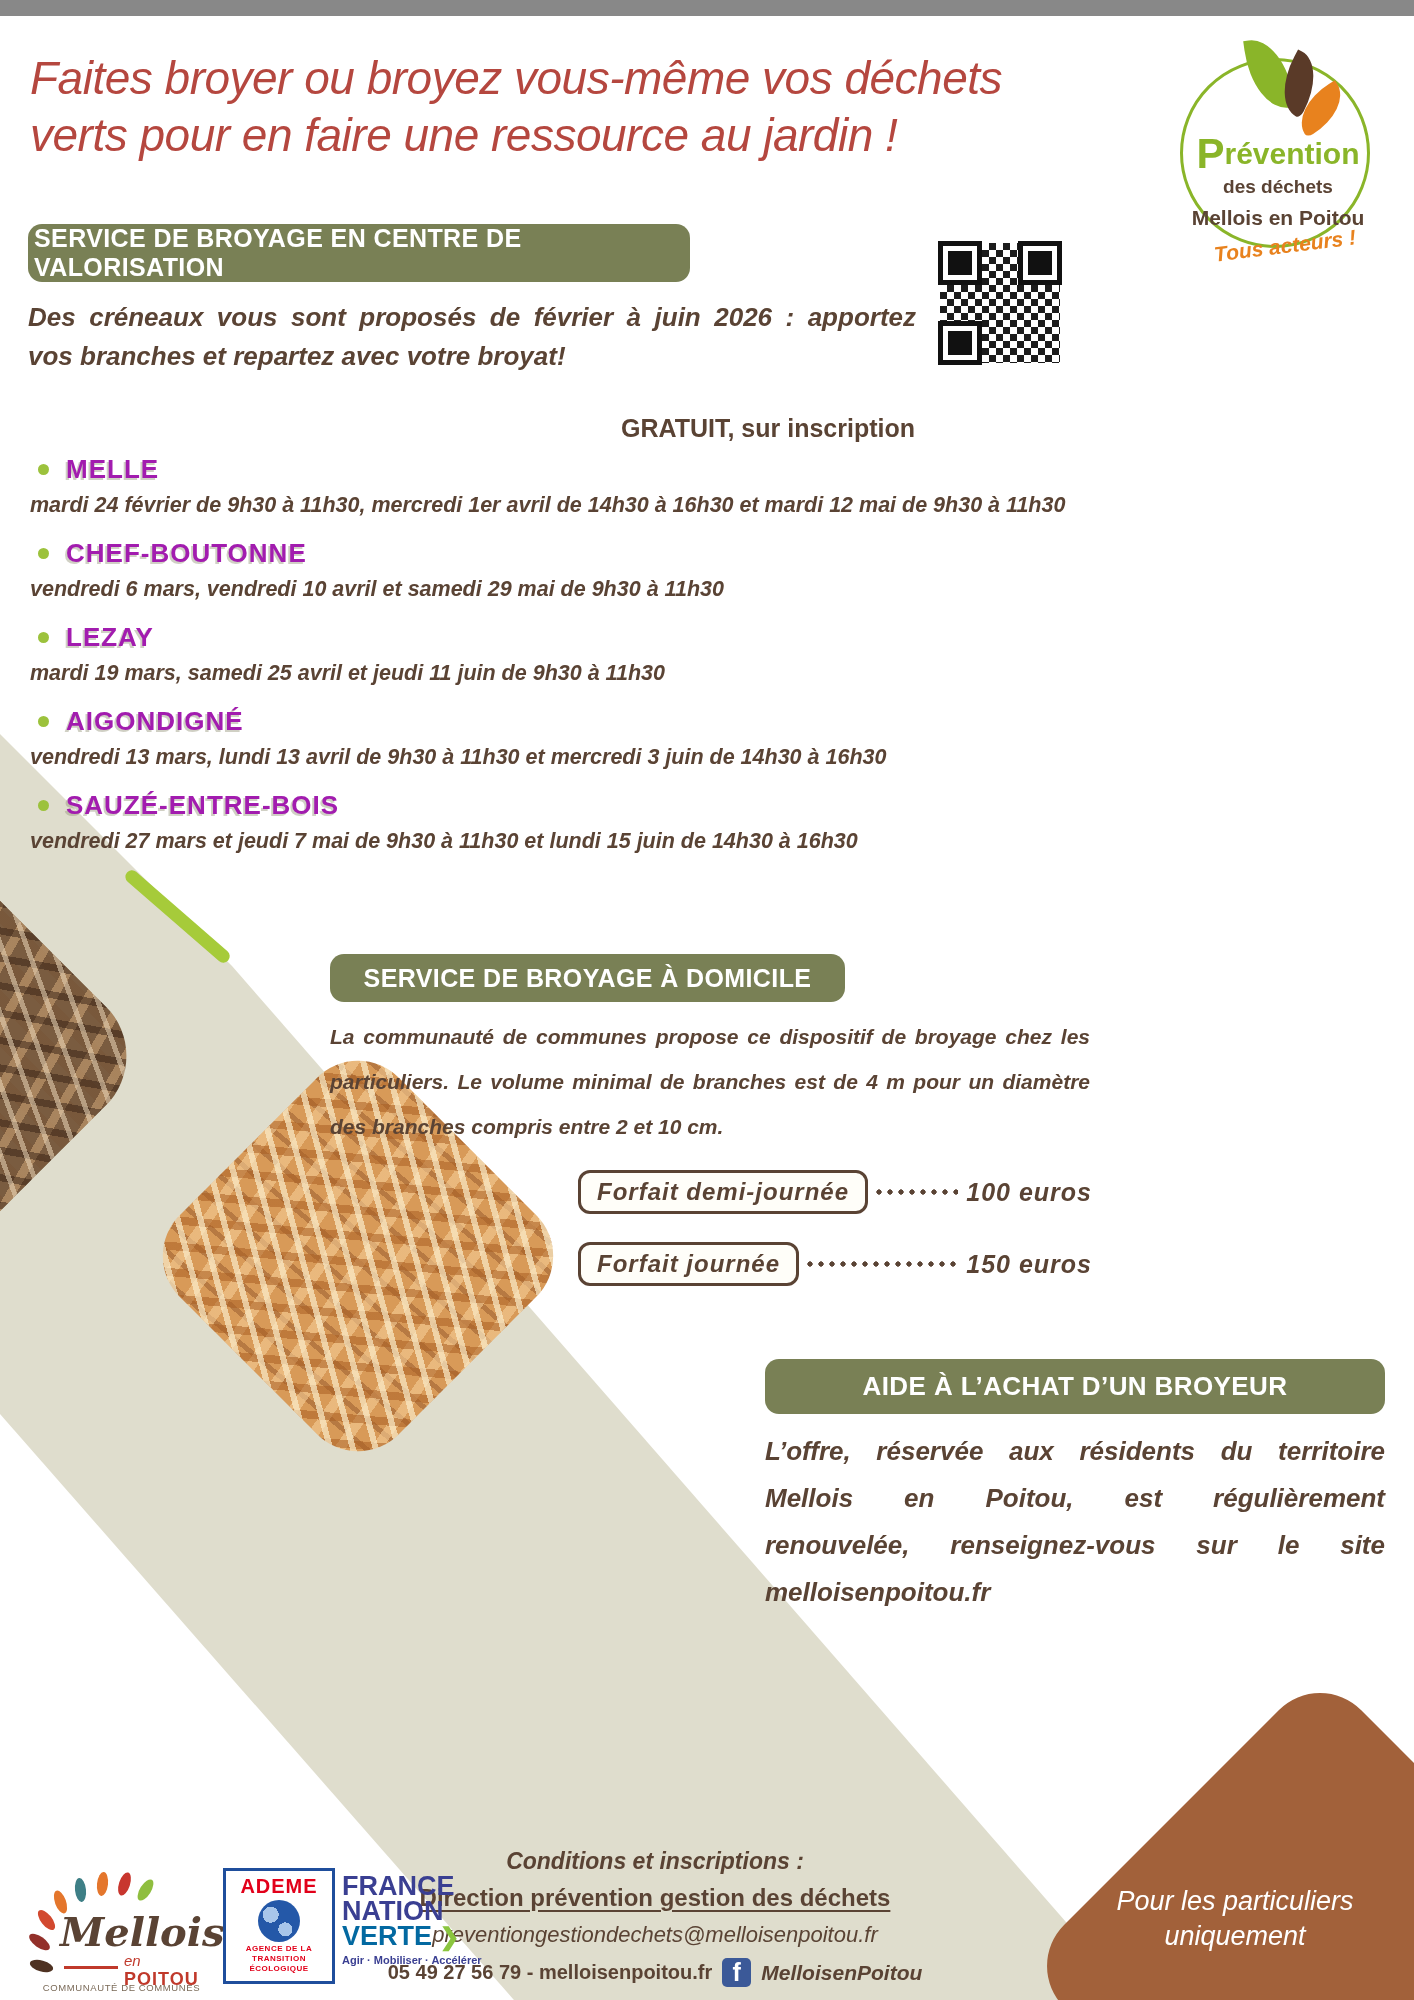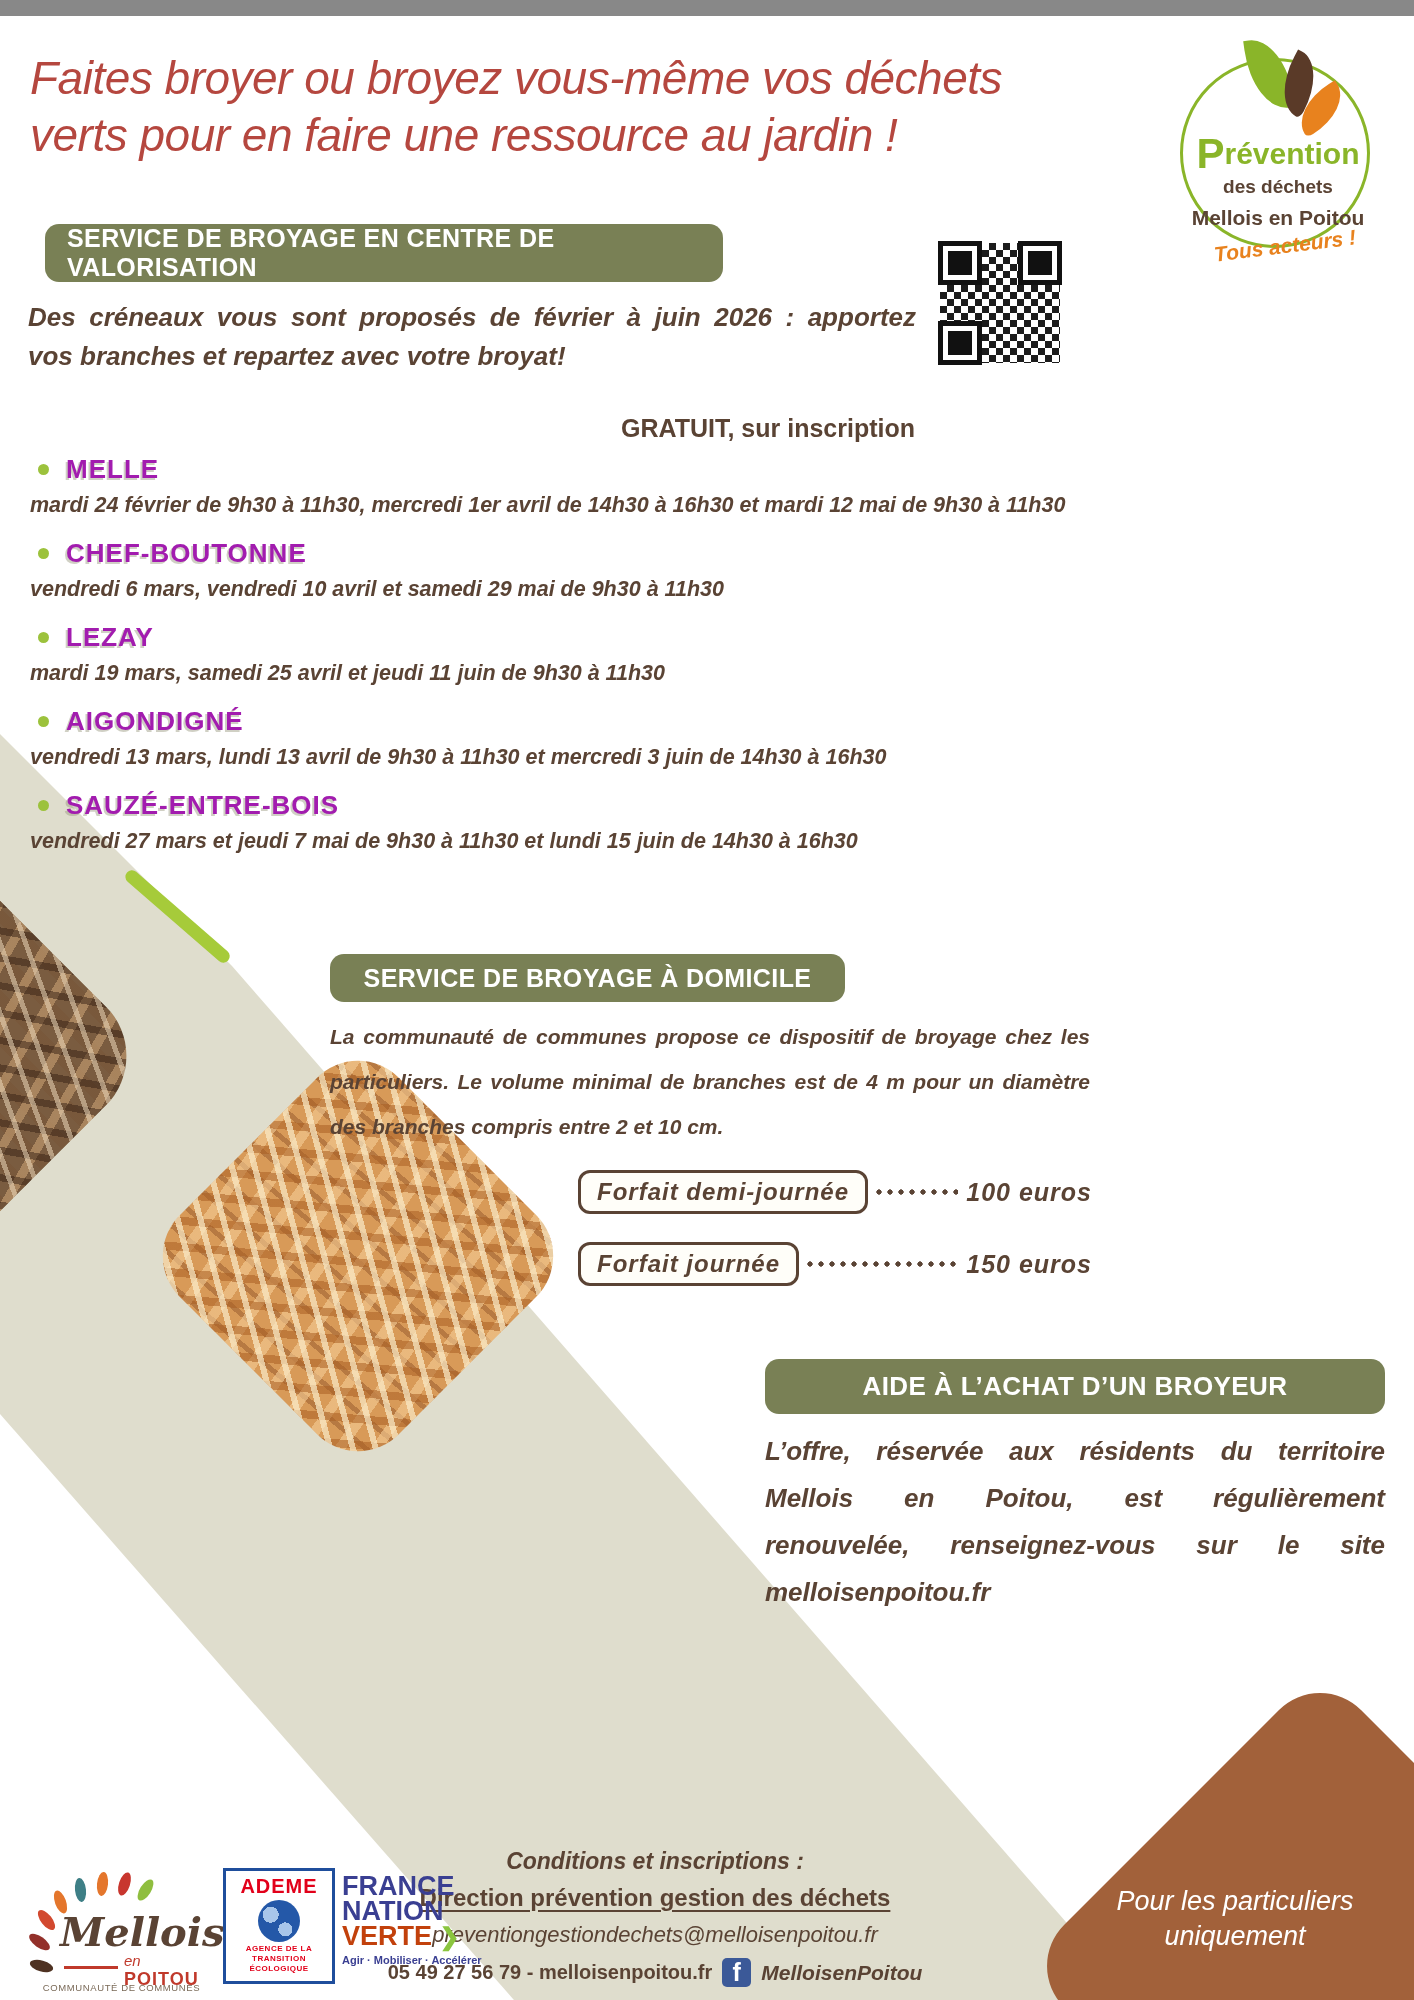--- a/index.html
+++ b/index.html
@@ -42,21 +42,21 @@
     font-weight:bold;font-size:30px;line-height:32px;}
   .logo-brand .bigP{font-size:42px;vertical-align:-4px;}
   .logo-sub{left:0;top:138px;width:216px;text-align:center;color:#5a4334;font-weight:bold;font-size:19px;}
   .logo-region{left:0;top:168px;width:216px;text-align:center;color:#5a4334;font-weight:bold;font-size:21px;}
   .logo-tagline{left:20px;top:196px;width:190px;text-align:center;color:#e8821e;
     font-weight:bold;font-style:italic;font-size:21px;transform:rotate(-7deg);}
 
   
   .banner{background:#798055;color:#ffffff;font-weight:bold;border-radius:14px;
     display:flex;align-items:center;letter-spacing:.4px;z-index:5;}
-  .banner1{left:45px;top:208px;width:656px;height:58px;font-size:25px;padding-left:22px;}
+  .banner1{left:28px;top:208px;width:656px;height:58px;font-size:25px;padding-left:6px;}
   .banner2{left:330px;top:938px;width:515px;height:48px;font-size:25px;justify-content:center;}
   .banner3{left:765px;top:1343px;width:620px;height:55px;font-size:26px;justify-content:center;}
 
   
   .brown-par{color:#5a4334;font-weight:bold;font-style:italic;z-index:5;}
   .par1{left:28px;top:282px;width:888px;font-size:26px;line-height:39px;}
   .jline{text-align:justify;text-align-last:justify;}
   .lline{text-align:left;text-align-last:left;}
   .gratuit{left:600px;top:398px;width:315px;text-align:right;color:#5a4334;
     font-weight:bold;font-size:25px;z-index:5;}
@@ -119,21 +119,21 @@
     letter-spacing:.6px;color:#7a6a58;}
   .ademe{left:193px;top:2px;width:106px;height:110px;border:3px solid #1f4e9c;background:#fff;
     text-align:center;}
   .ademe-name{color:#e2001a;font-weight:bold;font-size:20px;margin-top:4px;letter-spacing:1px;}
   .ademe-globe{width:42px;height:42px;border-radius:50%;margin:2px auto;
     background:radial-gradient(circle at 30% 35%, #a8c6ea 0 8px, rgba(0,0,0,0) 8px),
                radial-gradient(circle at 65% 70%, #a8c6ea 0 7px, rgba(0,0,0,0) 7px),#2458a8;}
   .ademe-caption{color:#e2001a;font-weight:bold;font-size:8px;line-height:10px;letter-spacing:.5px;}
   .fnv{left:312px;top:8px;width:165px;}
   .fnv-row{font-weight:bold;font-size:27px;line-height:25px;color:#3a3f92;letter-spacing:0;}
-  .fnv-verte{color:#c2410c;}
+  .fnv-verte{color:#0369a1;}
   .fnv-chevron{color:#8bc53f;font-size:24px;}
   .fnv-tagline{color:#3a3f92;font-weight:bold;font-size:11px;margin-top:5px;}
 </style>
 </head>
 <body>
 
 <div id="page">
 
   <div class="abs beige-band"></div>
   <div class="abs photo photo1"></div>

